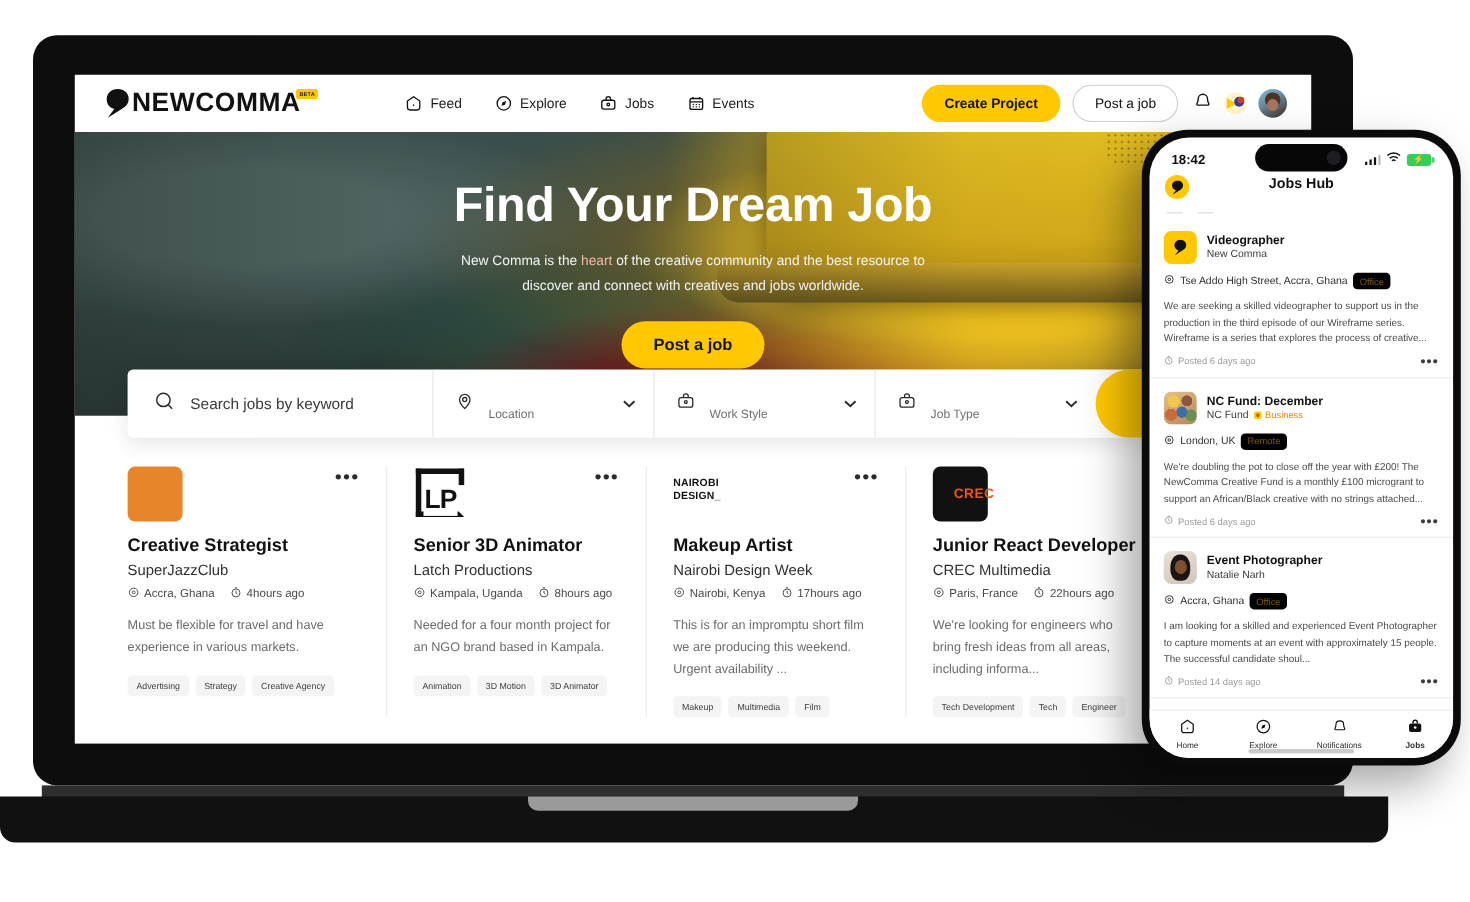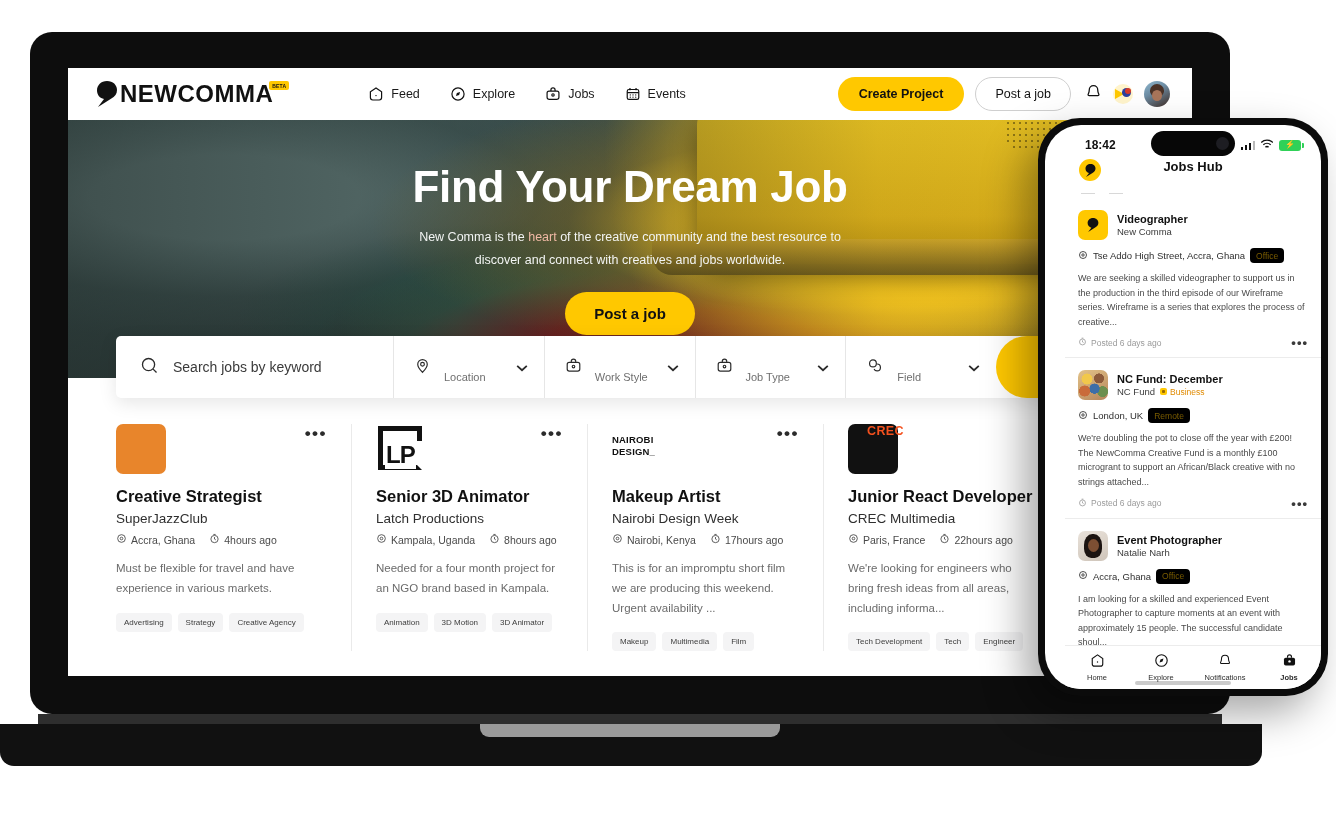--- a/index.html
+++ b/index.html
@@ -287,21 +287,21 @@
     font-size: 24px; font-weight: bold; color: #111;
     letter-spacing: -1px; background:#fff; padding: 0 1px;
   }
   .logo-text-mark {
     font-size: 9.5px; font-weight: bold; color: #111;
     line-height: 1.22; letter-spacing: 0.2px;
     padding-top: 10px;
   }
   .logo-crec {
     background: #111; border-radius: 7px;
-    display: flex; justify-content: center; padding-left: 25px;
+    display: flex; align-items: center; justify-content: center; padding-left: 25px;
   }
   .logo-crec span {
     color: #F4511E; font-size: 12.5px; font-weight: bold;
     letter-spacing: 0.4px;
   }
   .card-menu-btn {
     margin-left: auto;
     color: #2b2b2b; font-size: 17px; font-weight: bold;
     letter-spacing: 1.5px; line-height: 0.5;
     padding-top: 6px; cursor: pointer;
@@ -346,21 +346,21 @@
     box-shadow: -14px 18px 40px rgba(0,0,0,0.34);
     z-index: 20;
     padding: 7px;
   }
   #phone-screen {
     width: 100%; height: 100%;
     background: #ffffff;
     border-radius: 36px;
     overflow: hidden;
     position: relative;
-    display: flex; flex-direction: column; padding-left: 20px;
+    display: flex; flex-direction: column;
   }
   #phone-statusbar {
     height: 34px;
     display: flex; align-items: center;
     padding: 6px 20px 0;
     position: relative;
   }
   #phone-time { font-size: 12px; font-weight: bold; color: #111; }
   #dynamic-island {
     position: absolute;
@@ -684,34 +684,20 @@
               </svg>
             </span>
             <span class="filter-label">Job Type</span>
             <span class="filter-chevron">
               <svg width="12" height="8" viewBox="0 0 12 8" fill="none" stroke="#2b2b2b" stroke-width="1.8">
                   <path d="M1.2 1.8 6 6.2 10.8 1.8"></path>
                 </svg>
             </span>
           </div>
 
-          <div class="filter-cell">
-            <span>
-              <svg width="18" height="17" viewBox="0 0 20 20" fill="none" stroke="#2b2b2b" stroke-width="1.4">
-                <path d="M7.6 3.4c2.2 0 4 1.8 4 4.1 0 2.3-1.8 4.1-4 4.1s-4-1.8-4-4.1c0-2.3 1.8-4.1 4-4.1z"></path>
-                <path d="M12.4 8.2c2.2 0 4 1.8 4 4.1 0 2.3-1.8 4.1-4 4.1-1.5 0-2.9-.9-3.5-2.2"></path>
-              </svg>
-            </span>
-            <span class="filter-label">Field</span>
-            <span class="filter-chevron">
-              <svg width="12" height="8" viewBox="0 0 12 8" fill="none" stroke="#2b2b2b" stroke-width="1.8">
-                  <path d="M1.2 1.8 6 6.2 10.8 1.8"></path>
-                </svg>
-            </span>
-          </div>
 
           <button id="search-submit-btn">Search</button>
         </div>
       </div>
 
       <div id="job-cards">
 
         <div class="job-card">
           <div class="card-top">
             <div class="card-logo logo-solid" style="background:#E8852B"></div>

